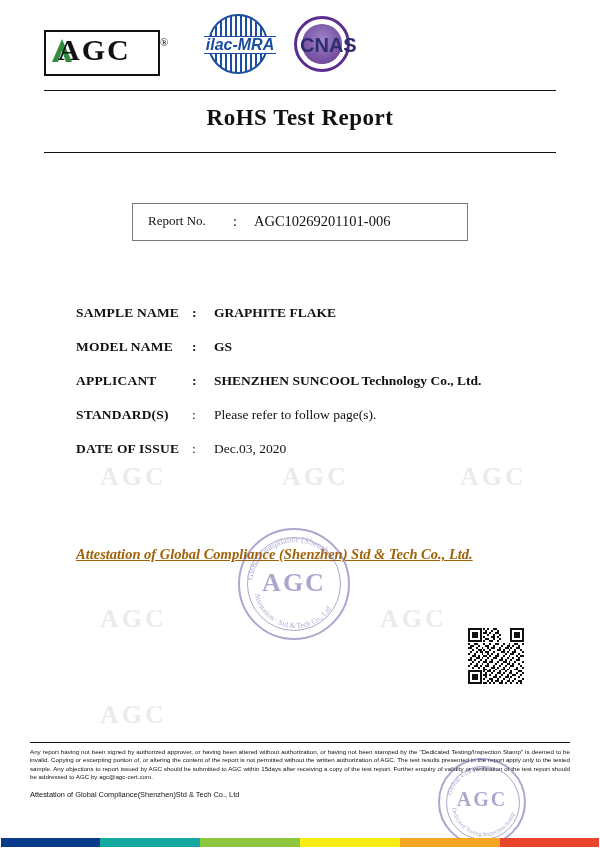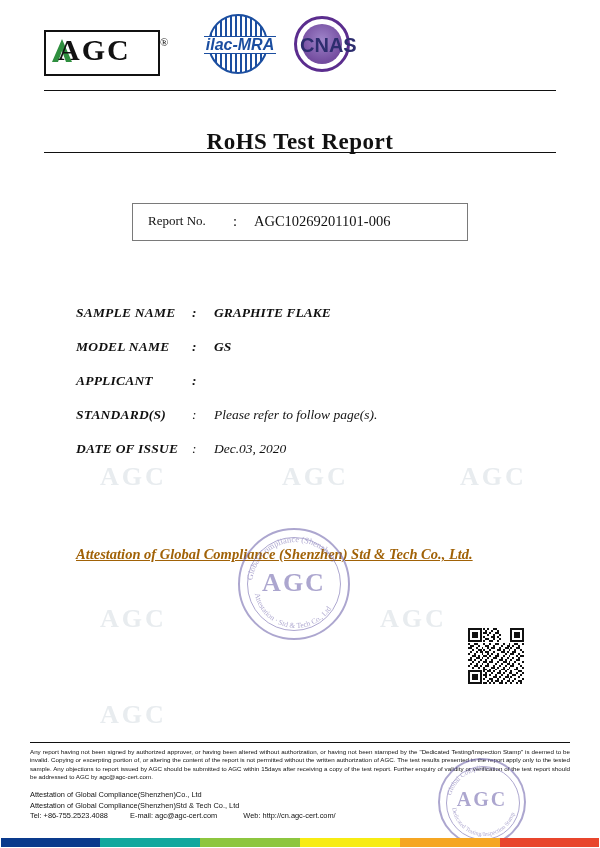--- a/index.html
+++ b/index.html
@@ -167,21 +167,20 @@
     position: absolute;
     left: 0;
     top: 105px;
     width: 600px;
     text-align: center;
     font-size: 23px;
     font-weight: bold;
     font-family: "Liberation Serif", serif;
     color: #111;
     letter-spacing: .5px;
-    margin-top: 24px;
   }
 
   
   .report-no-box {
     position: absolute;
     left: 132px;
     top: 203px;
     width: 336px;
     height: 38px;
     border: 1px solid #7a7a7a;
@@ -208,21 +207,20 @@
     font-size: 14.5px;
     color: #111;
   }
 
   
   .fields {
     position: absolute;
     left: 76px;
     top: 305px;
     width: 470px;
-    font-style: italic;
   }
   .field-row {
     position: relative;
     height: 28px;
     margin-bottom: 6px;
   }
   .field-label {
     position: absolute;
     left: 0;
     top: 0;
@@ -427,20 +425,21 @@
 
     <div class="field-row">
       <div class="field-label">MODEL NAME</div>
       <div class="field-colon">:</div>
       <div class="field-value">GS</div>
     </div>
 
     <div class="field-row">
       <div class="field-label">APPLICANT</div>
       <div class="field-colon">:</div>
+      <div class="field-value">SHENZHEN  SUNCOOL  Technology Co., Ltd.</div>
     </div>
 
     <div class="field-row light">
       <div class="field-label">STANDARD(S)</div>
       <div class="field-colon">:</div>
       <div class="field-value">Please refer to follow page(s).</div>
     </div>
 
     <div class="field-row light">
       <div class="field-label">DATE OF ISSUE</div>
@@ -685,32 +684,21 @@
         <rect x="22" y="28" width="1" height="1"></rect>
       <rect x="25" y="28" width="1" height="1"></rect>
         <rect x="27" y="28" width="1" height="1"></rect>
     </g>
   </svg>
 
   <div class="footer-rule"></div>
   <div class="footer-note">Any report having not been signed by authorized approver, or having been altered without authorization, or having not been stamped by the "Dedicated Testing/Inspection Stamp" is deemed to be invalid. Copying or excerpting portion of, or altering the content of the report is not permitted without the written authorization of AGC. The test results presented in the report apply only to the tested sample. Any objections to report issued by AGC should be submitted to AGC within 15days after receiving a copy of the test report. Further enquiry of validity or verification of the test report should be addressed to AGC by agc@agc-cert.com.</div>
 
   <div class="footer-addr">
-    <div>Attestation of Global Compliance(Shenzhen)Co., Ltd</div>
     <div>Attestation of Global Compliance(Shenzhen)Std &amp; Tech Co., Ltd</div>
-    <div class="line3">
-      <span>Tel:</span>
-      <span>+86-755.2523.4088</span>
-      <span class="gap-1"></span>
-      <span>E-mail:</span>
-      <span>agc@agc-cert.com</span>
-      <span class="gap-2"></span>
-      <span>Web:</span>
-      <span>http://cn.agc-cert.com/</span>
-    </div>
   </div>
 
   <div class="stamp stamp-foot">
     <div class="inner-ring"></div>
     <svg class="arc-text" viewBox="0 0 88 88">
       <defs>
         <path id="arcTop2" d="M 10,44 A 34,34 0 0 1 78,44"></path>
         <path id="arcBot2" d="M 12,44 A 32,32 0 0 0 76,44"></path>
       </defs>
       <text font-family="Liberation Serif, serif" font-size="7" fill="#6a5fa8">

